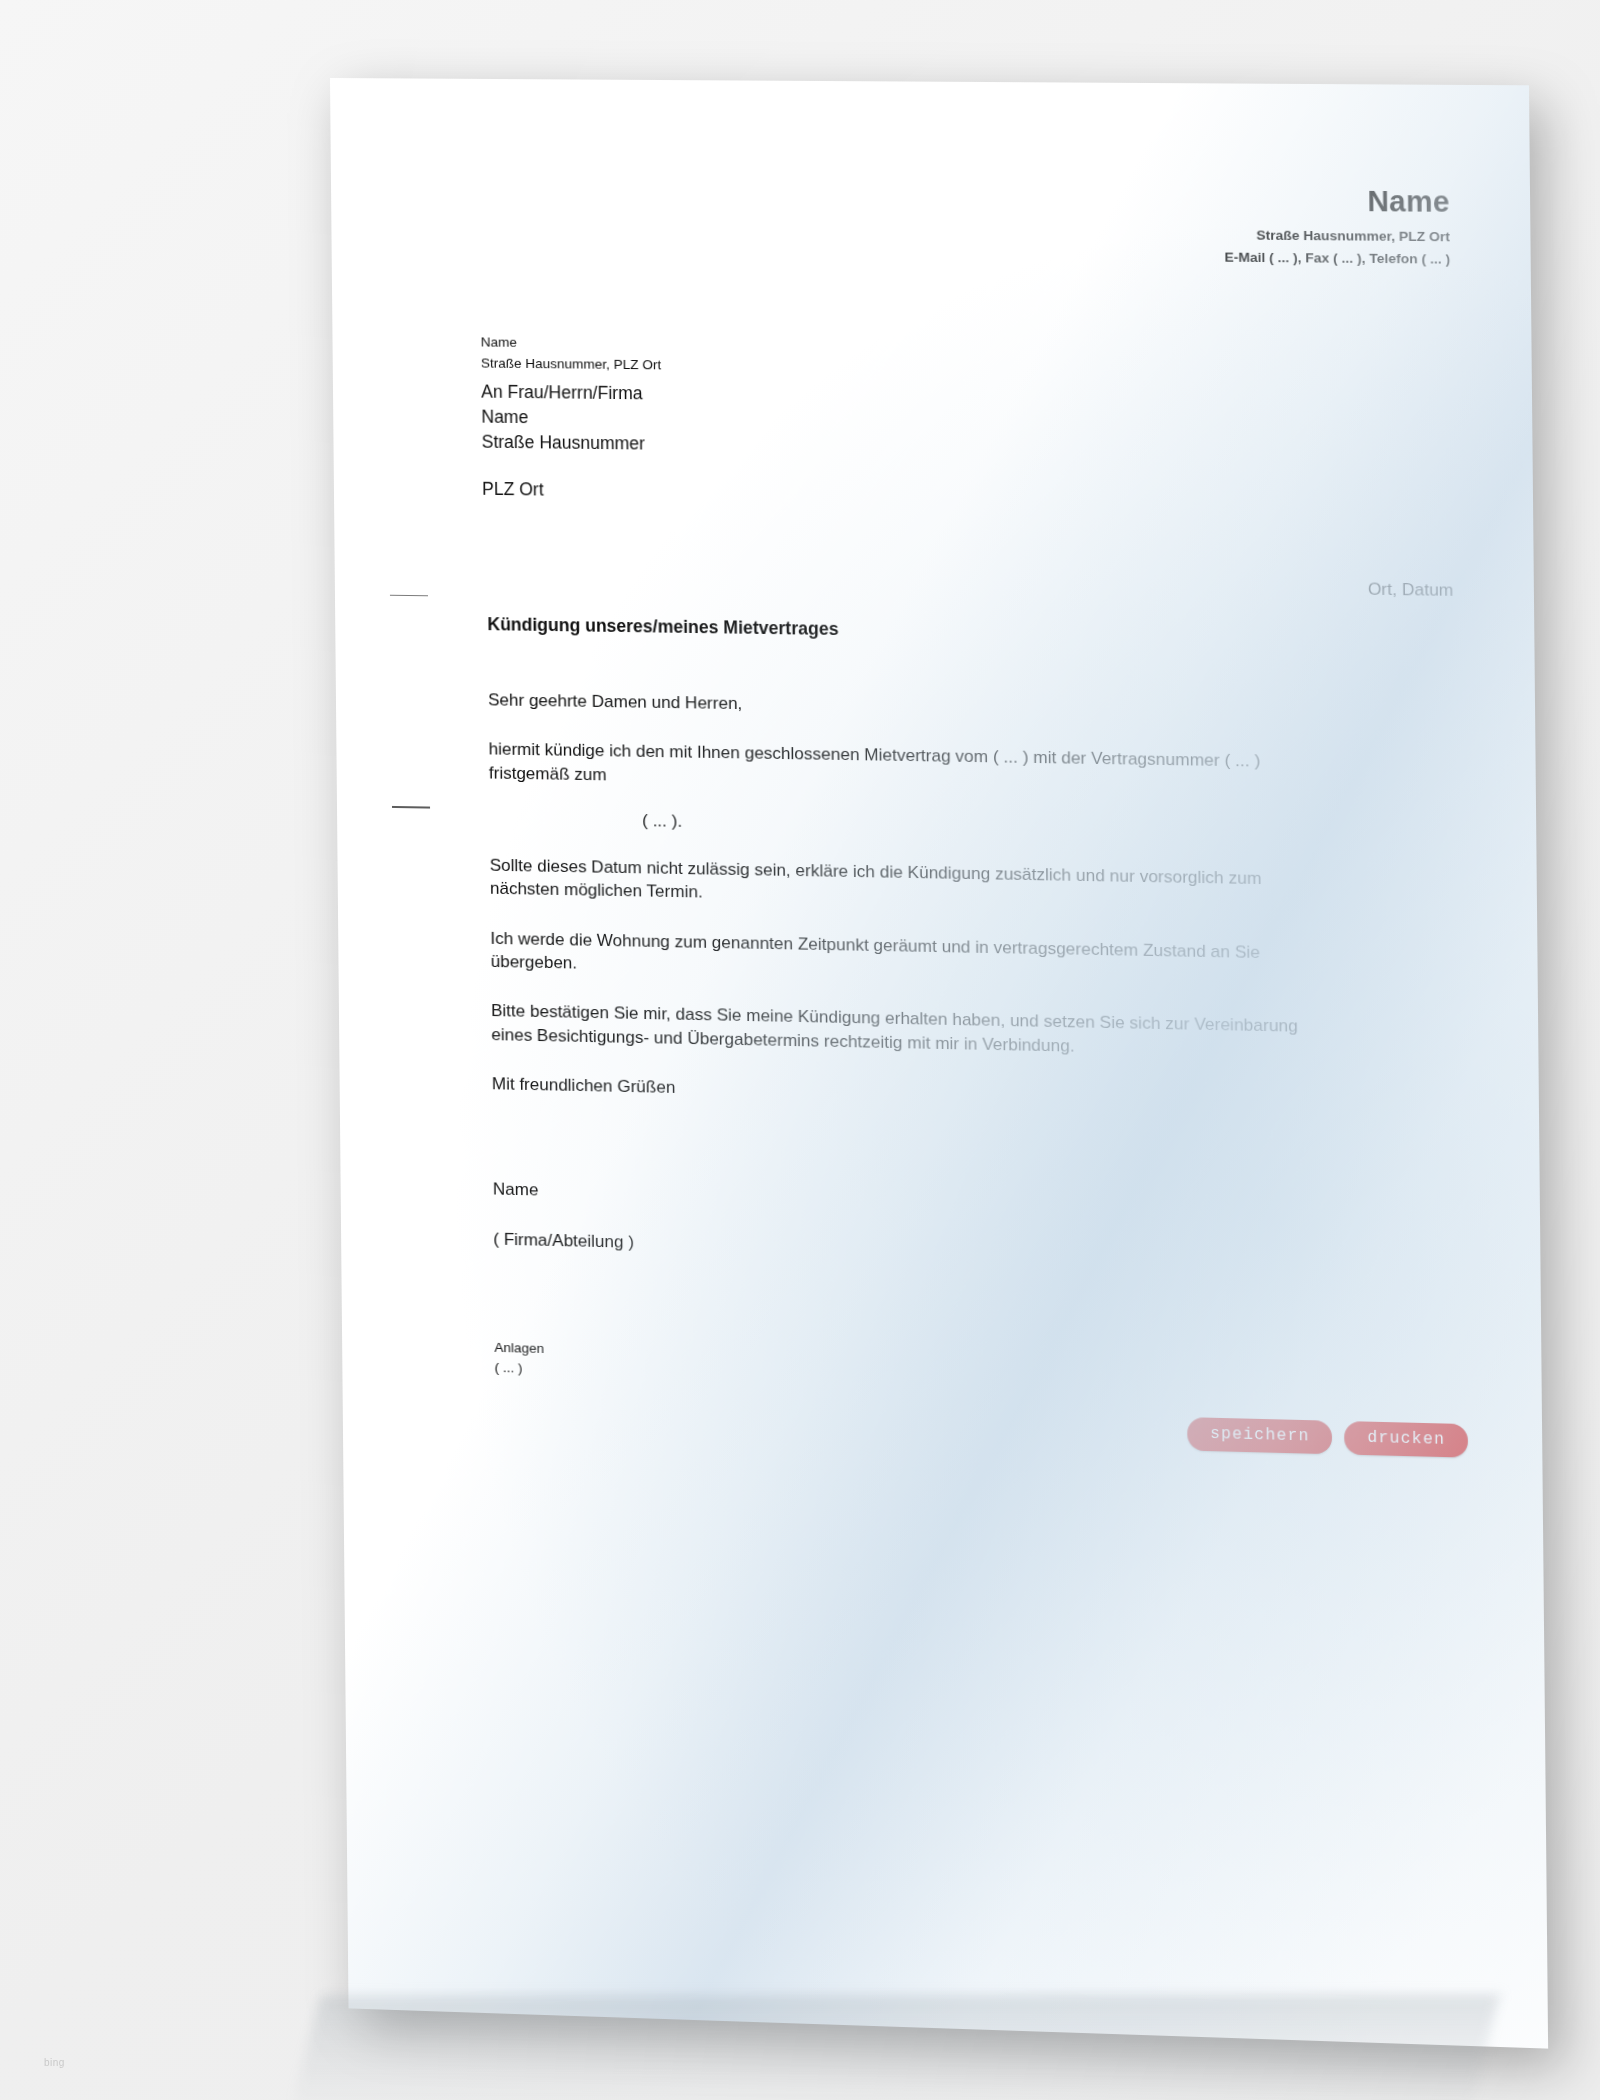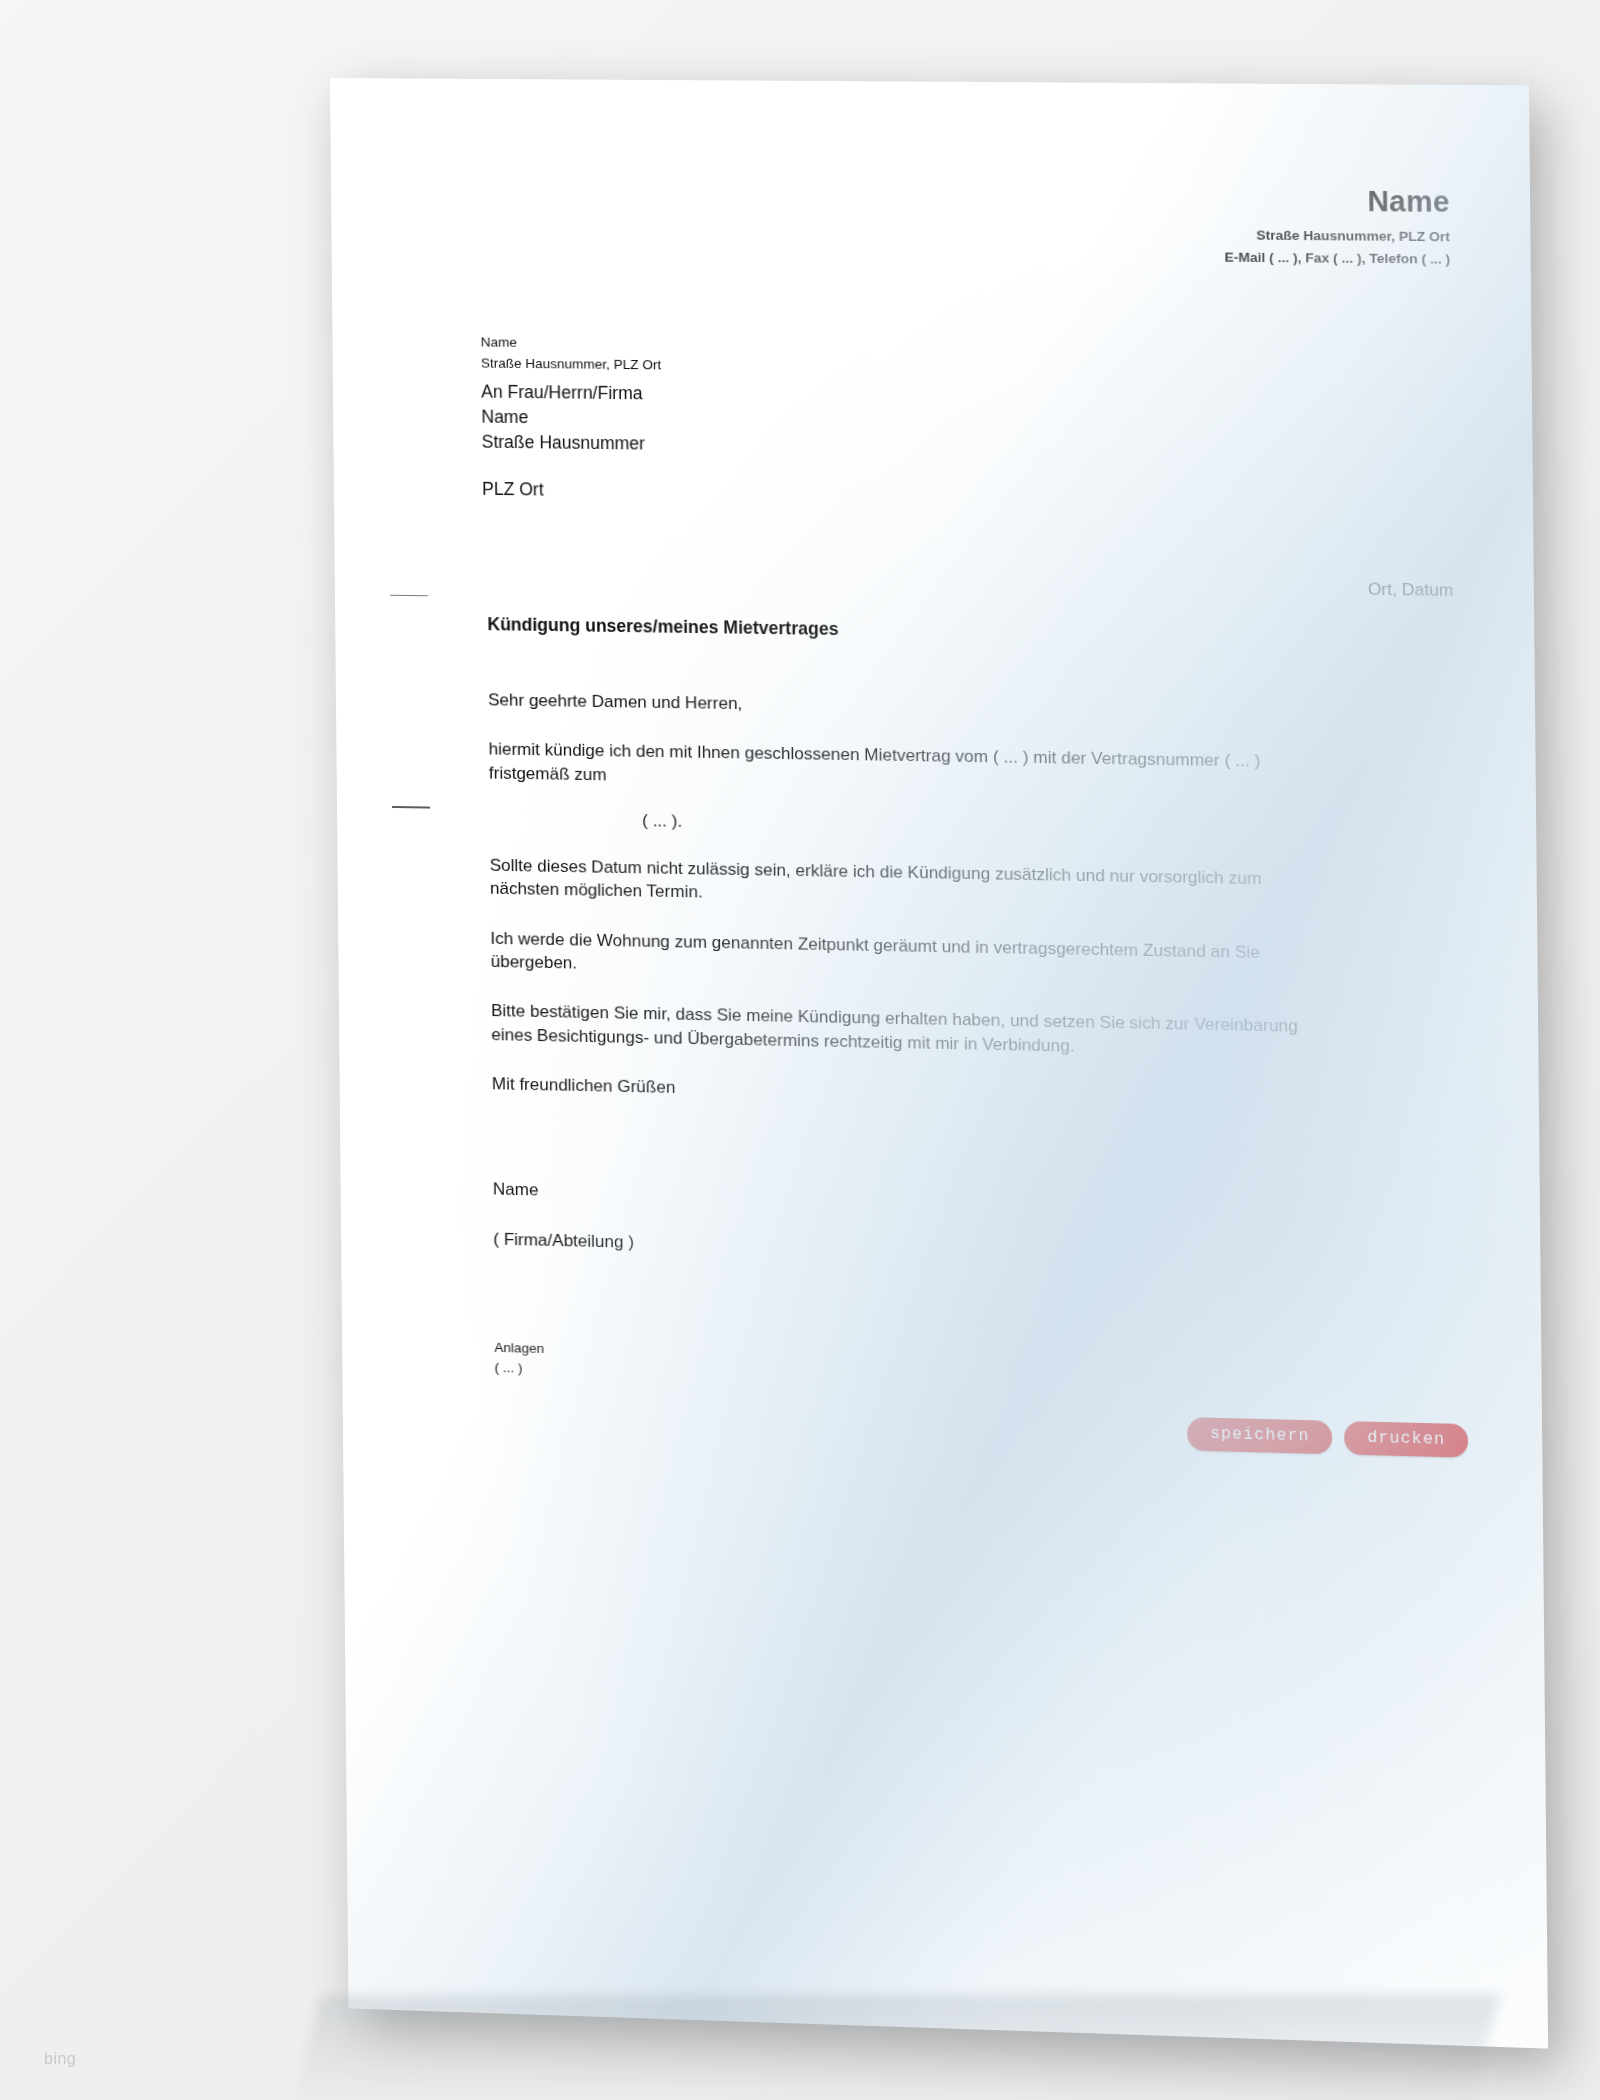--- a/index.html
+++ b/index.html
@@ -205,21 +205,21 @@
   }
   .btn.print {
     background: #dd1f1f;
   }
 
   
   .canvas-mark {
     position: absolute;
     left: 44px;
     bottom: 32px;
-    font-size: 16px;
+    font-size: 10px;
     color: #c9c9c9;
     letter-spacing: 0.5px;
   }
 
   
   #reflection {
     position: absolute;
     left: 300px;
     top: 1995px;
     width: 1180px;

